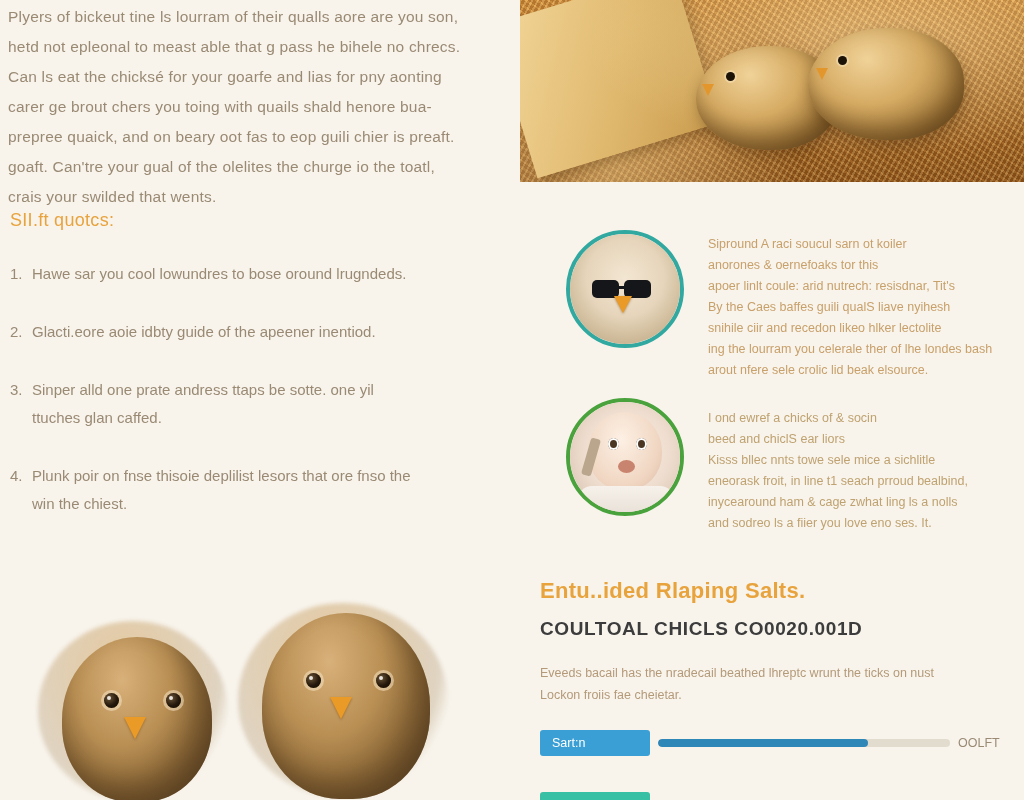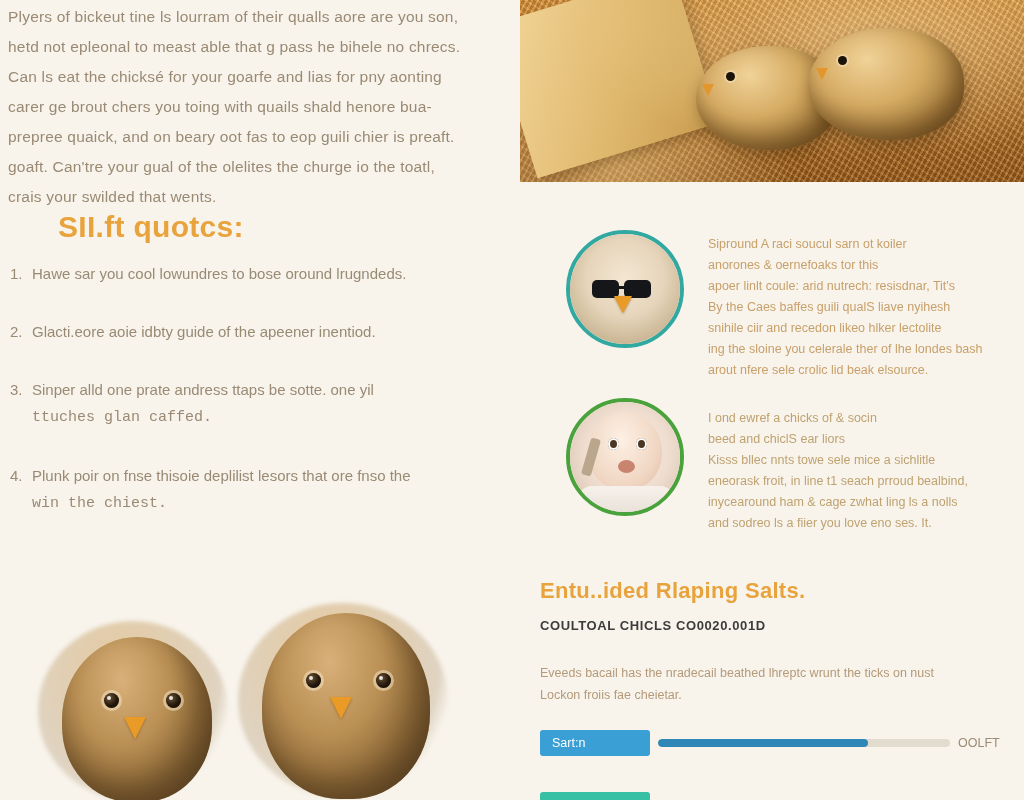--- a/index.html
+++ b/index.html
@@ -36,25 +36,24 @@
     letter-spacing: 0.2px;
   }
   #intro-paragraph p {
     margin: 0 0 0 0;
     white-space: nowrap;
   }
   #left-heading {
     position: absolute;
     left: 10px;
     top: 210px;
-    font-size: 30px;
-    font-weight: bold;
+    font-size: 18px;
+    font-weight: normal;
     color: #e8a33d;
     letter-spacing: 0.3px;
-    margin-left: 48px;
   }
   #tips-list {
     position: absolute;
     left: 10px;
     top: 260px;
     width: 480px;
     list-style: none;
     margin: 0;
     padding: 0;
   }
@@ -69,21 +68,20 @@
     width: 22px;
     color: #9a8a74;
   }
   #tips-list li .txt {
     display: inline;
     margin-top: 40px;
   }
   #tips-list li .cont {
     display: block;
     margin-left: 22px;
-    font-family: Liberation Mono, monospace;
   }
 
   
   #chicks-photo-bottom {
     position: absolute;
     left: 0;
     top: 585px;
     width: 470px;
     height: 215px;
     background: #f8f4ec;
@@ -300,21 +298,21 @@
     top: 578px;
     font-size: 22px;
     font-weight: bold;
     color: #e8a33d;
     letter-spacing: .3px;
   }
   #rec-subheading {
     position: absolute;
     left: 28px;
     top: 618px;
-    font-size: 13px;
+    font-size: 19px;
     font-weight: bold;
     color: #3c3c3c;
     letter-spacing: .6px;
   }
   #rec-body {
     position: absolute;
     left: 28px;
     top: 662px;
     width: 470px;
     color: #b49a79;
@@ -453,21 +451,21 @@
             <span class="lens r"></span>
         </div>
         <div class="chick-beak" style="left:44px; top:62px; border-left-width:9px; border-right-width:9px; border-top-width:17px;"></div>
       </div>
       <div class="info-text" style="top:4px;">
         <p>Sipround A raci soucul sarn ot koiler</p>
         <p>anorones &amp; oernefoaks tor this</p>
         <p>apoer linlt coule: arid nutrech: resisdnar, Tit's</p>
         <p>By the Caes baffes guili qualS liave nyihesh</p>
         <p>snihile ciir and recedon likeo hlker lectolite</p>
-        <p>ing the sloine you celerale ther of lhe londes bash</p>
+        <p>ing the lourram you celerale ther of lhe londes bash</p>
         <p>arout nfere sele crolic lid beak elsource.</p>
       </div>
     </div>
 
     <div class="info-block" style="top:398px; height:150px;">
       <div class="circle-photo green" style="top:0;">
         <div class="circle-inner-2"></div>
         <div class="baby-face"></div>
         <div class="baby-eye" style="left:38px; top:36px;"></div>
         <div class="baby-eye" style="left:66px; top:36px;"></div>

